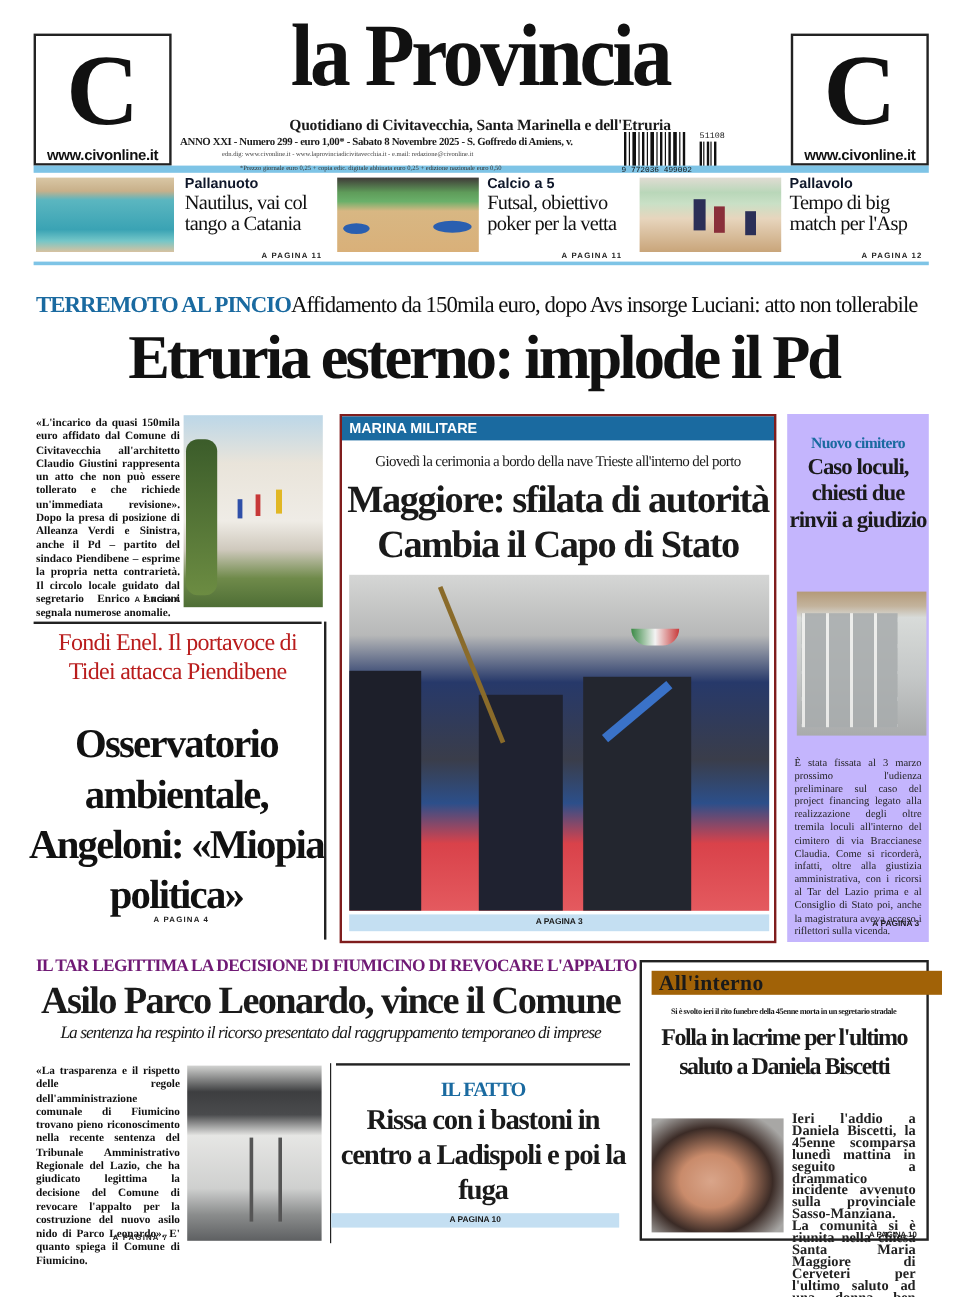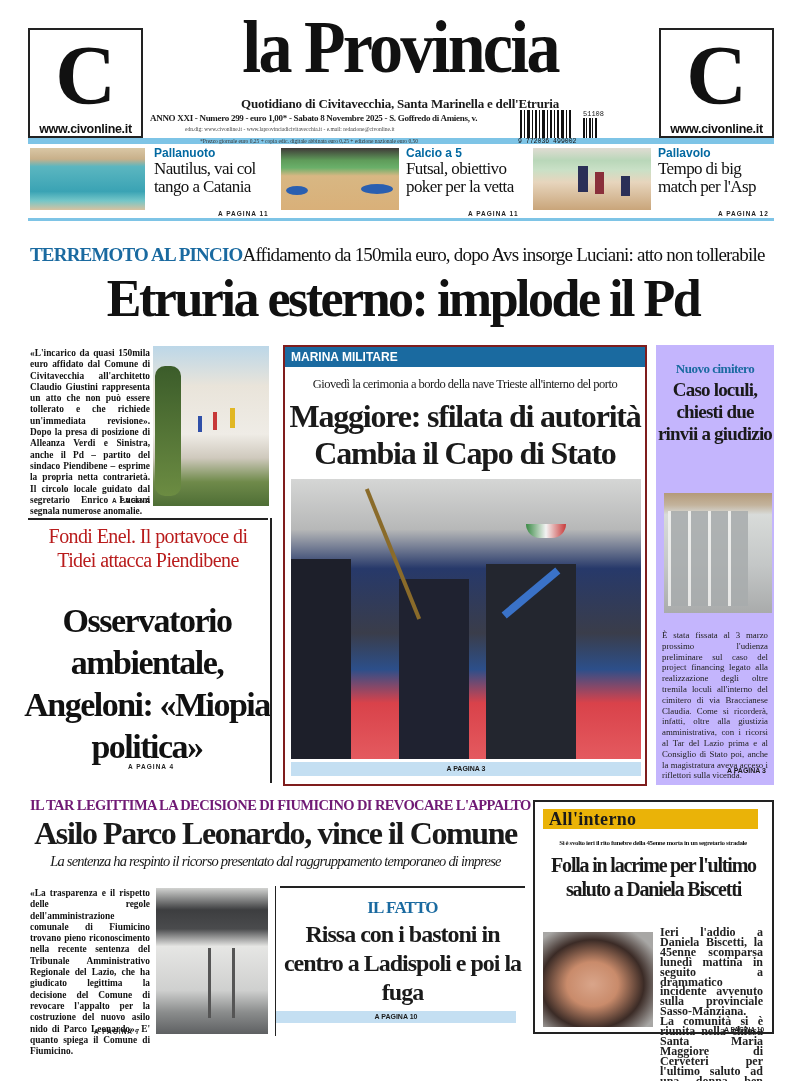--- a/index.html
+++ b/index.html
@@ -18,21 +18,21 @@
   .barcode { left: 520px; top: 110px; width: 110px; height: 34px; }
   .barcode-num { left: 583px; top: 110px; font-family: "Liberation Mono", monospace; font-size: 7px; }
   .price-bar { left: 28px; top: 138px; width: 746px; height: 6px; background: #7ec4e6; }
   .price-note { left: 200px; top: 138px; font-size: 5.5px; color: #333; white-space: nowrap; line-height: 6px; }
   .barcode-bottom { left: 518px; top: 138px; font-family: "Liberation Mono", monospace; font-size: 6.5px; color: #111; white-space: nowrap; line-height: 8px; }
 
   
   .sport-strip { left: 28px; top: 146px; width: 746px; height: 72px; }
   .sport-bottom { left: 28px; top: 218px; width: 746px; height: 3px; background: #7ec4e6; }
   .photo { position: absolute; overflow: hidden; }
-  .kicker-green { font-family: "Liberation Sans", sans-serif; font-weight: bold; color: #0369a1; font-size: 12px; }
+  .kicker-green { font-family: "Liberation Sans", sans-serif; font-weight: bold; color: #0f172a; font-size: 12px; }
   .sport-title { font-family: "Liberation Serif", serif; font-size: 17px; line-height: 18px; letter-spacing: -0.6px; color: #111; }
   .pagina { font-family: "Liberation Sans", sans-serif; font-weight: bold; font-size: 6.5px; letter-spacing: 1px; color: #222; }
 
   
   .lead-kicker { left: 30px; top: 244px; width: 745px; white-space: nowrap; font-size: 19px; letter-spacing: -0.8px; }
   .lead-kicker .k { color: #1a6aa0; font-weight: bold; }
   .lead-kicker .s { color: #111; }
   .lead-title { left: 28px; top: 268px; width: 750px; text-align: center; font-family: "Liberation Serif", serif; font-weight: bold; font-size: 52px; line-height: 62px; letter-spacing: -2.5px; white-space: nowrap; color: #111; }
 
   
@@ -60,21 +60,21 @@
   .asilo-title { left: 28px; top: 813px; width: 495px; text-align: center; font-weight: bold; font-size: 32px; line-height: 40px; letter-spacing: -1.4px; white-space: nowrap; }
   .asilo-sub { left: 28px; top: 853px; width: 495px; text-align: center; font-style: italic; font-size: 14.5px; letter-spacing: -0.8px; white-space: nowrap; }
 
   .fatto { left: 280px; top: 886px; width: 245px; height: 148px; }
   .fatto .topline { position: absolute; left: 0; top: 0; width: 245px; height: 2px; background: #222; }
   .fatto .kicker { position: absolute; left: 0; top: 12px; width: 100%; text-align: center; color: #1a6aa0; font-weight: bold; font-size: 17px; letter-spacing: -0.8px; }
   .fatto .title { position: absolute; left: 0; top: 34px; width: 100%; text-align: center; font-weight: bold; font-size: 24px; line-height: 29px; letter-spacing: -1px; }
   .fatto .pag-bar { position: absolute; left: -4px; top: 125px; width: 240px; height: 12px; background: #c4dff2; text-align: center; font-family: "Liberation Sans", sans-serif; font-weight: bold; font-size: 7px; line-height: 12px; }
 
   .interno { left: 533px; top: 800px; width: 241px; height: 234px; border: 2px solid #222; }
-  .interno .header { position: absolute; left: 8px; top: 7px; width: 215px; height: 20px; background: #eab308; font-weight: bold; font-size: 18px; line-height: 20px; padding-left: 6px; letter-spacing: 0.3px; }
+  .interno .header { position: absolute; left: 8px; top: 7px; width: 242px; height: 20px; background: #a16207; font-weight: bold; font-size: 18px; line-height: 20px; padding-left: 6px; letter-spacing: 0.3px; }
   .interno .kicker { position: absolute; left: 4px; top: 37px; width: 228px; text-align: center; font-size: 7px; letter-spacing: -0.4px; white-space: nowrap; font-weight: bold; }
   .interno .title { position: absolute; left: 0; top: 51px; width: 100%; text-align: center; font-weight: bold; font-size: 20px; line-height: 24px; letter-spacing: -1.2px; }
   .interno .text { position: absolute; left: 125px; top: 126px; width: 103px; font-size: 12px; line-height: 9.9px; text-align: justify; font-weight: bold; color: #222; }
   .interno .pag { position: absolute; right: 8px; top: 224px; font-family: "Liberation Sans", sans-serif; font-weight: bold; font-size: 6.5px; }
 
   .vline { position: absolute; background: #222; }
 </style>
 </head>
 <body>
 

